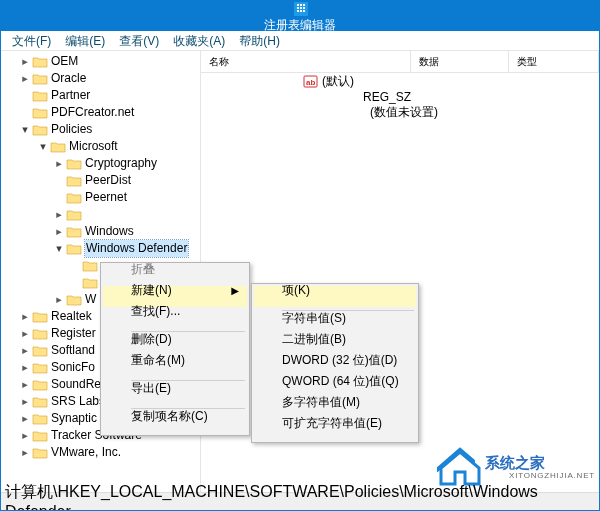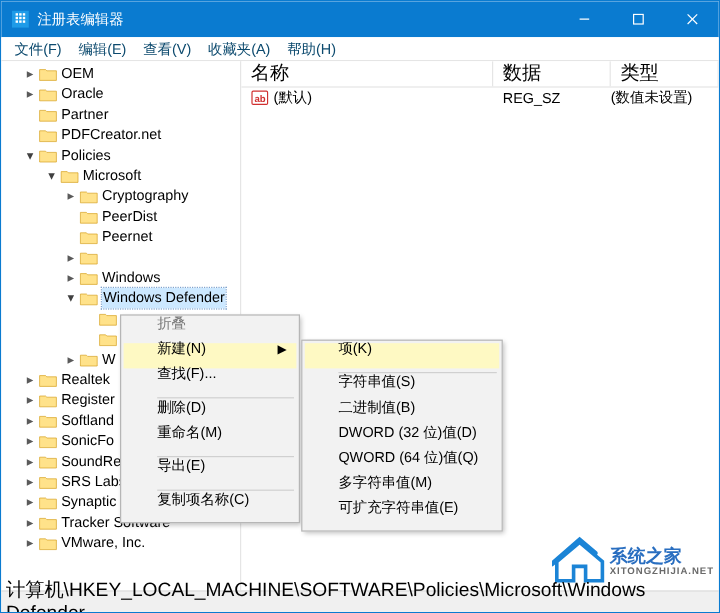--- a/index.html
+++ b/index.html
@@ -1,20 +1,20 @@
 <!DOCTYPE html>
 <html><head>
 <meta charset="utf-8">
 <style>
   * { box-sizing: border-box; font-family: "Microsoft YaHei", "Segoe UI", Tahoma, sans-serif; }
   html, body { margin: 0; padding: 0; }
   .window { width: 600px; height: 511px; background: #fff; position: relative; border: 1px solid #0a7bd0; overflow: hidden; }
 
   
-  .titlebar { height: 30px; background: #0a7bd0; color: #fff; display: flex; align-items: center; font-size: 12px; }
+  .titlebar { height: 30px; background: #0a7bd0; color: #fff; display: flex; align-items: center; font-size: 12px; flex-direction: column; }
   .titlebar .app-icon { width: 16px; height: 16px; margin: 0 6px 0 8px; display:flex; align-items:center; justify-content:center;}
   .titlebar .title { flex: 1; }
   .win-btns { display: flex; height: 100%; }
   .win-btn { width: 45px; height: 100%; display: flex; align-items: center; justify-content: center; font-size: 11px; color: #fff; }
   .win-btn.close { background: transparent; }
   .win-btn svg { width: 10px; height: 10px; }
 
   
   .menubar { height: 20px; background: #fff; display: flex; align-items: center; font-size: 12px; padding: 0 4px; color: #0c4a6e; border-bottom: 1px solid #e5e5e5;}
   .menubar .menu-item { padding: 0 7px; line-height: 20px; }
@@ -31,26 +31,26 @@
   .tree-row .exp.down { color: #404040; }
   .tree-row .folder-icon { width: 16px; height: 14px; margin-right: 3px; flex-shrink:0;}
   .tree-row .label { line-height: 17px; }
   .tree-row.selected .label { background: #cce8ff; outline: 1px dotted #7da2ce; padding:0 1px;}
   .indent1 { padding-left: 18px; }
   .indent2 { padding-left: 36px; }
   .indent3 { padding-left: 52px; }
   .indent4 { padding-left: 68px; }
 
   
-  .col-headers { display: flex; height: 22px; border-bottom: 1px solid #e5e5e5; font-size: 16px; align-items: center; color:#000;}
+  .col-headers { display: flex; height: 22px; border-bottom: 1px solid #e5e5e5; font-size: 10px; align-items: center; color:#000;}
   .col-headers .col { padding-left: 8px; border-right: 1px solid #e5e5e5; height:100%; display:flex; align-items:center;}
   .col-name { width: 210px; }
   .col-type { width: 90px; }
   .col-data { flex: 1; }
-  .value-row { display:flex; height:17px; align-items:center; font-size:12px;}
+  .value-row { display:flex; height:17px; align-items:center; font-size:12px;flex-direction:column;}
   .value-row .val { padding-left:8px;}
   .val-name { width:210px; display:flex; align-items:center;}
   .val-type { width:90px;}
   .val-data { flex:1;}
   .str-icon { width:15px; height:15px; margin-right:4px; flex-shrink:0;}
 
   
   .statusbar { position: absolute; left: 0; right: 0; bottom: 0; height: 18px; background: #f0f0f0; border-top: 1px solid #ddd; font-size: 16px; display: flex; align-items: center; padding-left: 4px; color:#000;}
 
   
@@ -60,21 +60,21 @@
   .ctx-menu .citem.highlight { background: #fef9c3; }
   .ctx-menu .csep { height: 1px; background: #d0d0d0; margin: 3px 2px 3px 28px; }
   .ctx-menu .arrow { position:absolute; right:8px; font-size:10px; }
 
   .ctx1 { top: 261px; left: 99px; width: 150px; }
   .ctx2 { top: 282px; left: 250px; width: 168px; }
 
   
   .watermark { position:absolute; right:4px; bottom:22px; display:flex; align-items:center; font-size:15px; font-weight:bold; color:#296ec0; pointer-events:none;}
   .watermark .wm-icon { width:46px; height:42px; margin-right:2px;}
-  .watermark .wm-sub { font-size:8px; font-weight:bold; color:#6a6a6a; letter-spacing:0.8px; display:block; margin-top:-2px;}
+  .watermark .wm-sub { font-size:8px; font-weight:normal; color:#6a6a6a; letter-spacing:0.8px; display:block; margin-top:-2px;margin-left:24px;}
 
   .folder-svg { width:100%; height:100%; }
 </style>
 </head>
 <body>
 
 <div class="window">
 
   <div class="titlebar">
     <span class="app-icon">

